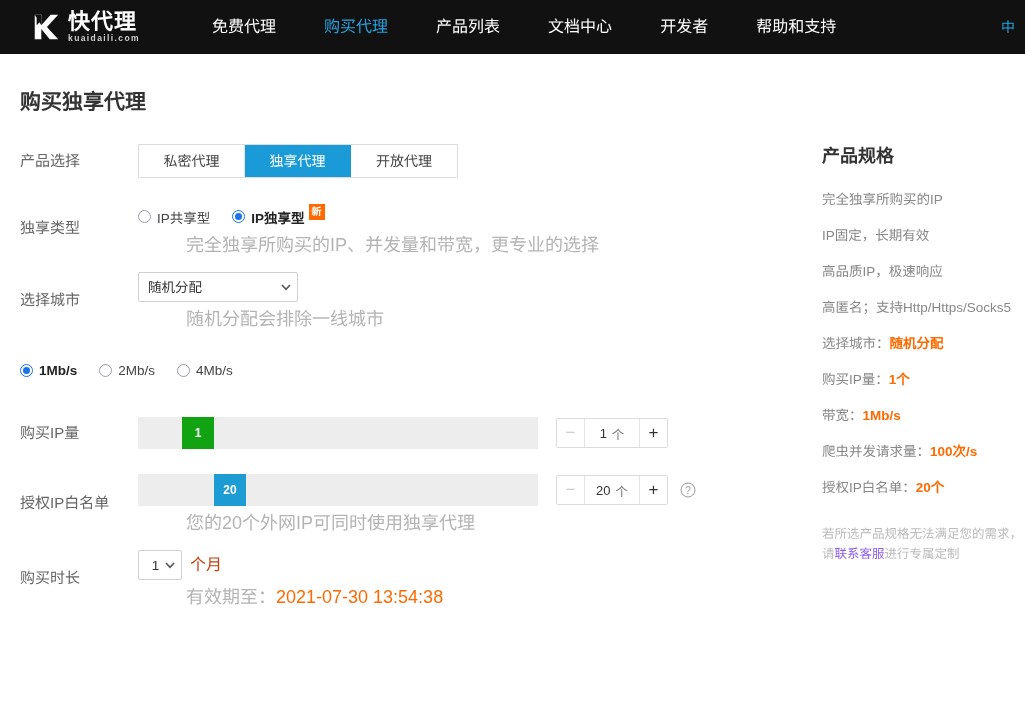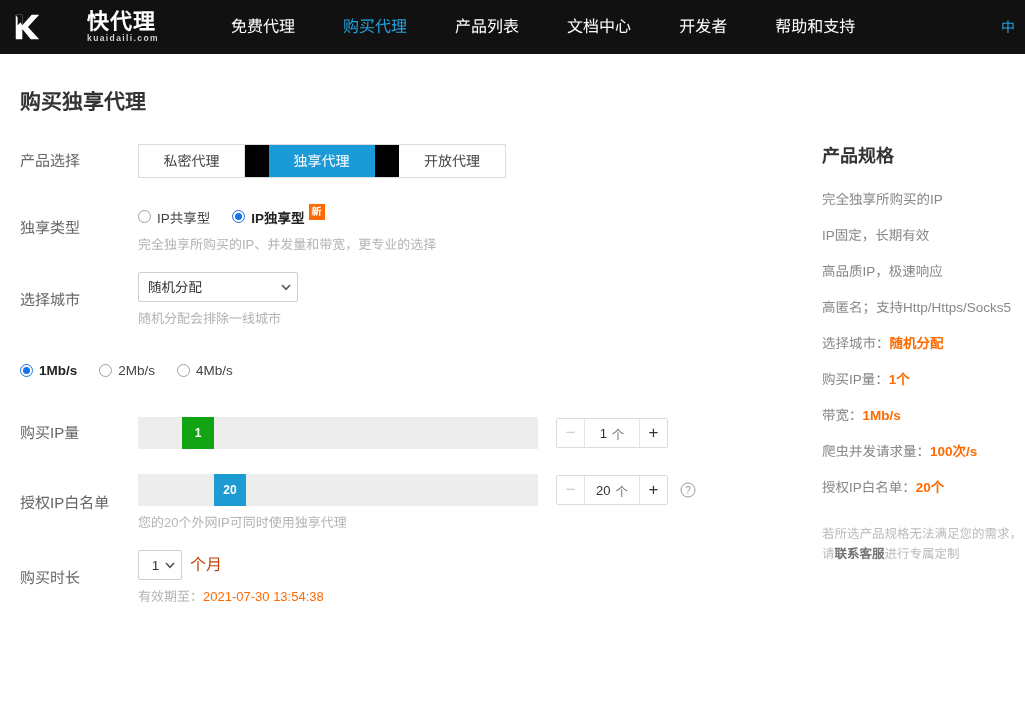--- a/index.html
+++ b/index.html
@@ -24,24 +24,23 @@
     height: 54px;
     background: #111111;
     display: flex;
     align-items: center;
     position: relative;
     overflow: hidden;
   }
   .brand {
     display: flex;
     align-items: center;
-    padding-left: 12px;
+    padding-left: 31px;
     padding-right: 10px;
     text-decoration: none;
-    gap: 38px;
   }
   .brand-mark {
     width: 30px;
     height: 30px;
     margin-right: 7px;
     flex: none;
   }
   .brand-text {
     display: flex;
     flex-direction: column;
@@ -122,37 +121,37 @@
     font-size: 15px;
     line-height: 34px;
     padding-top: 0;
   }
   .form-field {
     flex: 1;
     min-width: 0;
   }
   .hint {
     color: #b4b4b4;
-    font-size: 13px;
+    font-size: 18px;
     line-height: 18px;
     margin-top: 8px;
+    margin-left: 48px;
   }
   .hint .date {
     color: #ff6a00;
   }
 
   
   .tab-group {
     display: inline-flex;
     border: 1px solid #dcdcdc;
-    background: #000000;
+    background: #fdba74;
     border-radius: 1px;
     overflow: hidden;
     height: 34px;
-    gap: 24px;
   }
   .tab-item {
     width: 106px;
     height: 32px;
     line-height: 32px;
     text-align: center;
     font-size: 14px;
     color: #444444;
     border-right: 1px solid #e4e4e4;
     cursor: pointer;
@@ -373,23 +372,23 @@
     color: #ff6a00;
     font-weight: bold;
   }
   .spec-note {
     font-size: 12.5px;
     color: #bbbbbb;
     line-height: 20px;
     margin-top: 26px;
   }
   .spec-note a {
-    color: #737373;
+    color: #8b5cf6;
     text-decoration: none;
-    font-weight: bold;
+    font-weight: normal;
   }
 </style>
 </head>
 <body>
 
 <div class="site-header">
   <a class="brand" href="#">
     <span class="brand-mark">
       <svg viewBox="0 0 32 32" width="30" height="30" aria-hidden="true">
         <path d="M4 3 L11 3 L11 14 L21 3 L29 3 L17 16 L29 29 L20 29 L11 18 L11 29 L4 29 Z" fill="#ffffff"></path>

